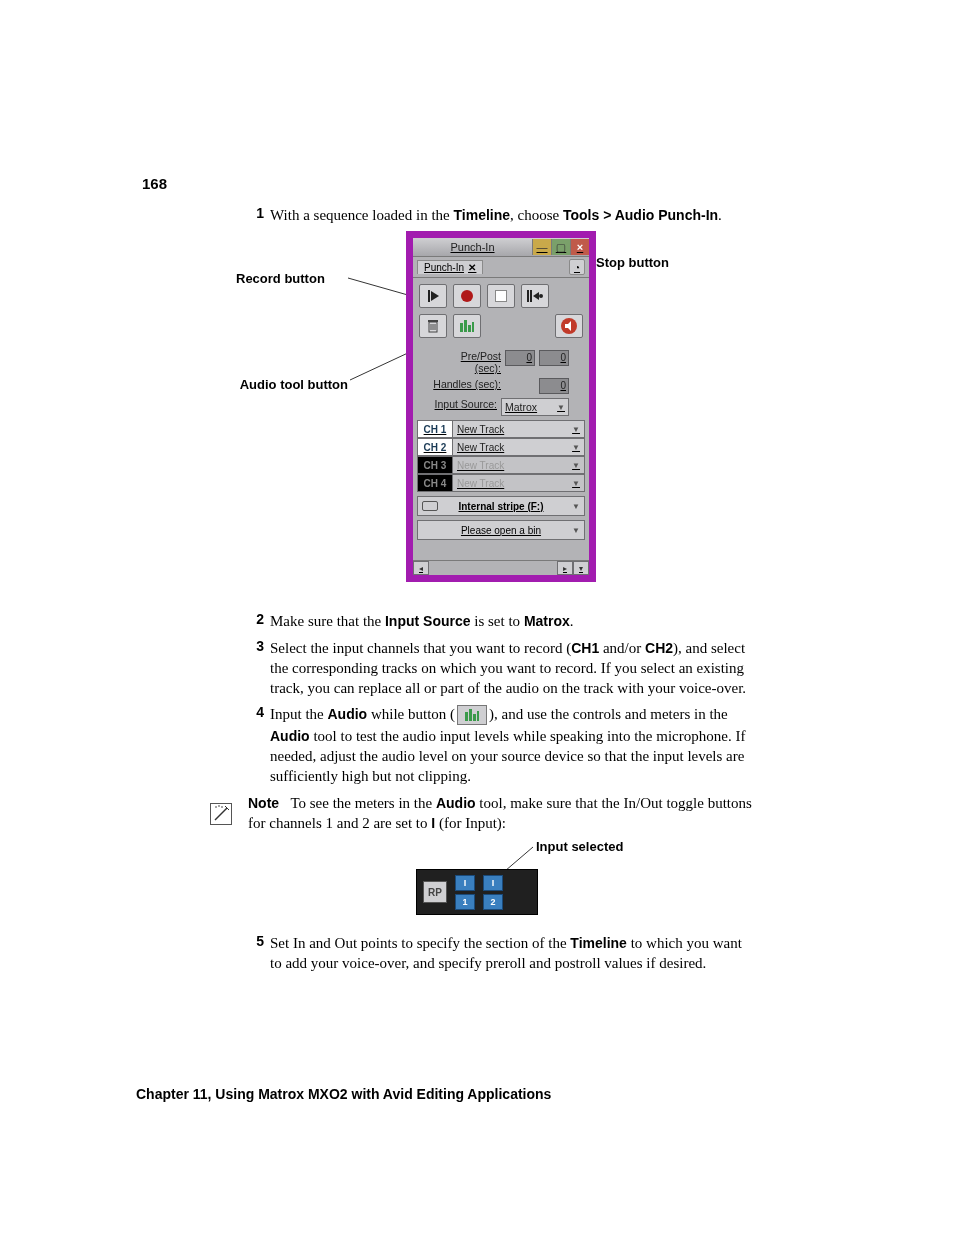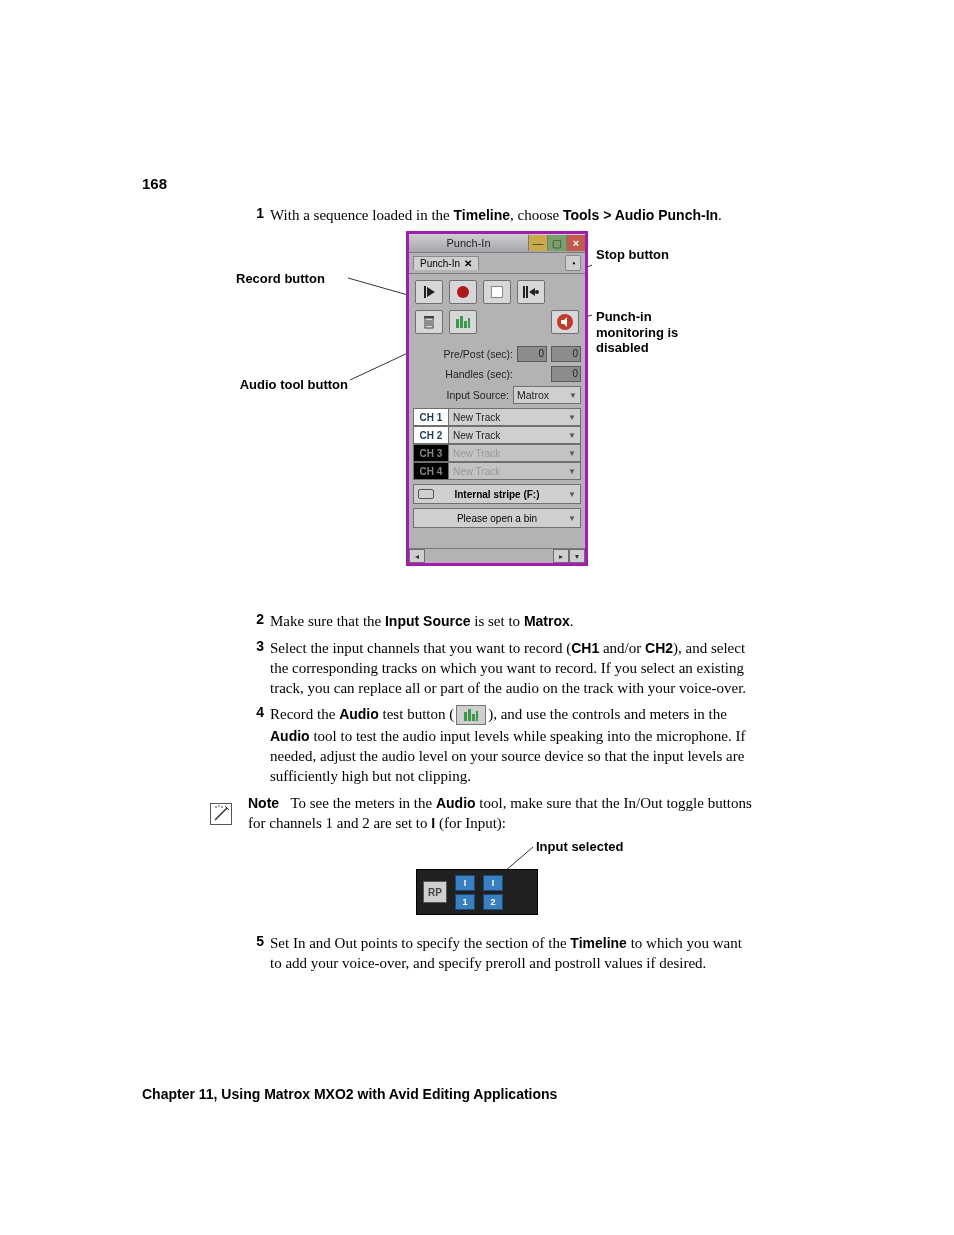--- a/index.html
+++ b/index.html
@@ -54,23 +54,24 @@
     height: 370px;
     margin: 4px 0 10px 0;
   }
   
   .punchin-window {
     position: absolute;
     left: 160px;
     top: 0;
     width: 176px;
     background: #b3b3b6;
-    border: 3px solid #a21caf;
+    border: 7px solid #a21caf;
     font-family: Arial, Helvetica, sans-serif;
     font-size: 11px;
+    text-decoration: underline;
   }
   .titlebar {
     display: flex;
     align-items: center;
     height: 18px;
     background: linear-gradient(#cfcfd2,#a7a7ab);
     border-bottom: 1px solid #7a7a7a;
   }
   .titlebar .title {
     flex: 1;
@@ -137,22 +138,22 @@
   .play-shape {
     width:0;height:0;border-left:8px solid #222;border-top:5px solid transparent;border-bottom:5px solid transparent;
   }
   .play-wrap { display:flex;align-items:center; }
   .play-bar { width:2px;height:12px;background:#222;margin-right:1px; }
   .nextbtn svg { display:block; }
   .trash svg, .meters svg, .speaker svg { display:block; }
   .speaker-btn { background:#d7d7da; }
   .speaker-inner { width:16px;height:16px;border-radius:50%;background:#c13a2a;display:flex;align-items:center;justify-content:center; }
   .form-row {
-    display:flex;align-items:center;
-    padding: 2px 4px;
+    display:flex;align-items:flex-start;
+    padding: 2px 20px;
     gap:4px;
     font-size: 10.5px;
     color:#222;
   }
   .form-row .lbl { flex:1; text-align:right; }
   .numbox {
     width: 26px; height:14px;
     background:#8c8c8f;
     border:1px solid #5a5a5d;
     text-align:right;
@@ -245,21 +246,21 @@
     width:18px;height:14px;background:#3a7fbf;border:1px solid #1a4a7a;
     display:flex;align-items:center;justify-content:center;color:#fff;
     font-family:Arial;font-size:9px;font-weight:bold;
   }
   .input-sel-label {
     position:absolute;left:290px;top:0;
     font-family:Arial,Helvetica,sans-serif;font-weight:bold;font-size:13px;line-height:1.2;
   }
 
   .chapter-footer {
-    position:absolute;left:142px;top:1086px;
+    position:absolute;left:136px;top:1086px;
     font-family: Arial, Helvetica, sans-serif;
     font-weight: bold;
     font-size: 14px;
   }
 
   .inline-icon {
     display:inline-block;width:28px;height:18px;vertical-align:middle;
     background:#cfcfd2;border:1px solid #777;margin:0 2px;position:relative;top:-1px;
   }
   .inline-icon svg { position:absolute;top:2px;left:6px; }
@@ -284,26 +285,25 @@
       <div class="callout-label" style="left:-10px;top:40px;width:110px;">Record button</div>
       <svg style="position:absolute;left:102px;top:47px;overflow:visible;" width="90" height="30">
         <line x1="0" y1="0" x2="88" y2="25" stroke="#000" stroke-width="0.8"></line>
       </svg>
 
       <div class="callout-label" style="left:-28px;top:146px;text-align:right;width:130px;">Audio tool button</div>
       <svg style="position:absolute;left:104px;top:100px;overflow:visible;" width="110" height="55">
         <line x1="0" y1="49" x2="105" y2="0" stroke="#000" stroke-width="0.8"></line>
       </svg>
 
-      <div class="callout-label" style="left:350px;top:16px;width:80px;">Stop button</div>
+      <div class="callout-label" style="left:350px;top:24px;width:80px;">Stop button</div>
       <svg style="position:absolute;left:260px;top:34px;overflow:visible;" width="90" height="40">
         <line x1="86" y1="0" x2="0" y2="36" stroke="#000" stroke-width="0.8"></line>
       </svg>
 
-      <div class="callout-label" style="left:350px;top:78px;width:120px;">Punch-in monitoring is disabled</div>
       <svg style="position:absolute;left:300px;top:84px;overflow:visible;" width="50" height="20">
         <line x1="46" y1="0" x2="0" y2="14" stroke="#000" stroke-width="0.8"></line>
       </svg>
 
       <div class="punchin-window">
         <div class="titlebar">
           <div class="title">Punch-In</div>
           <div class="tbtn min">—</div>
           <div class="tbtn max">▢</div>
           <div class="tbtn close">×</div>
@@ -443,21 +443,21 @@
     <div class="step">
       <div class="step-num">3</div>
       <div class="step-body">
         <span>Select the input channels that you want to record (</span><span class="b">CH1</span><span> and/or </span><span class="b">CH2</span><span>), and select the corresponding tracks on which you want to record. If you select an existing track, you can replace all or part of the audio on the track with your voice-over.</span>
       </div>
     </div>
 
     <div class="step">
       <div class="step-num">4</div>
       <div class="step-body">
-        <span>Record the </span><span class="b">Audio</span><span> test button (</span><span class="inline-icon"><svg width="16" height="14">
+        <span>Input the </span><span class="b">Audio</span><span> while button (</span><span class="inline-icon"><svg width="16" height="14">
               <rect x="1" y="4" width="3" height="9" fill="#3a9a4a"></rect>
               <rect x="5" y="1" width="3" height="12" fill="#3a9a4a"></rect>
               <rect x="9" y="6" width="3" height="7" fill="#3a9a4a"></rect>
               <rect x="13" y="3" width="2" height="10" fill="#3a9a4a"></rect>
             </svg></span><span>), and use the controls and meters in the </span><span class="b">Audio</span><span> tool to test the audio input levels while speaking into the microphone. If needed, adjust the audio level on your source device so that the input levels are sufficiently high but not clipping.</span>
       </div>
     </div>
 
     <div class="note-row">
       <div class="note-icon">

